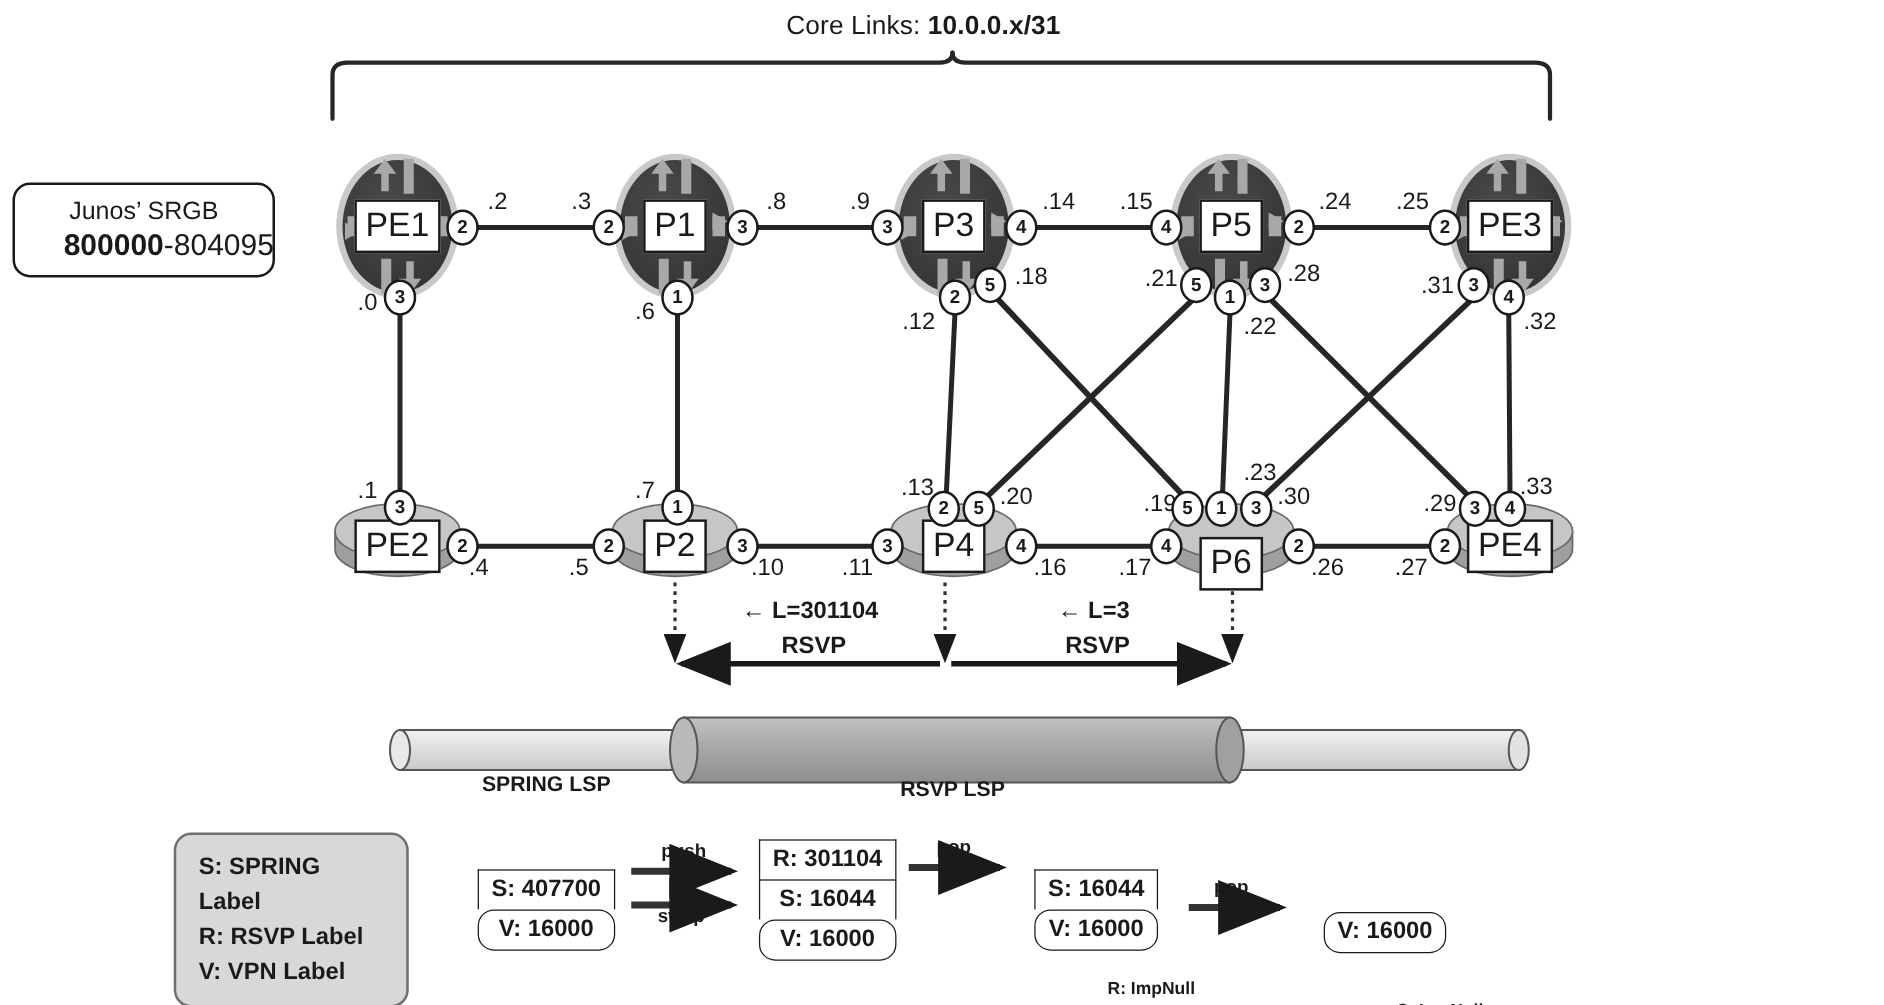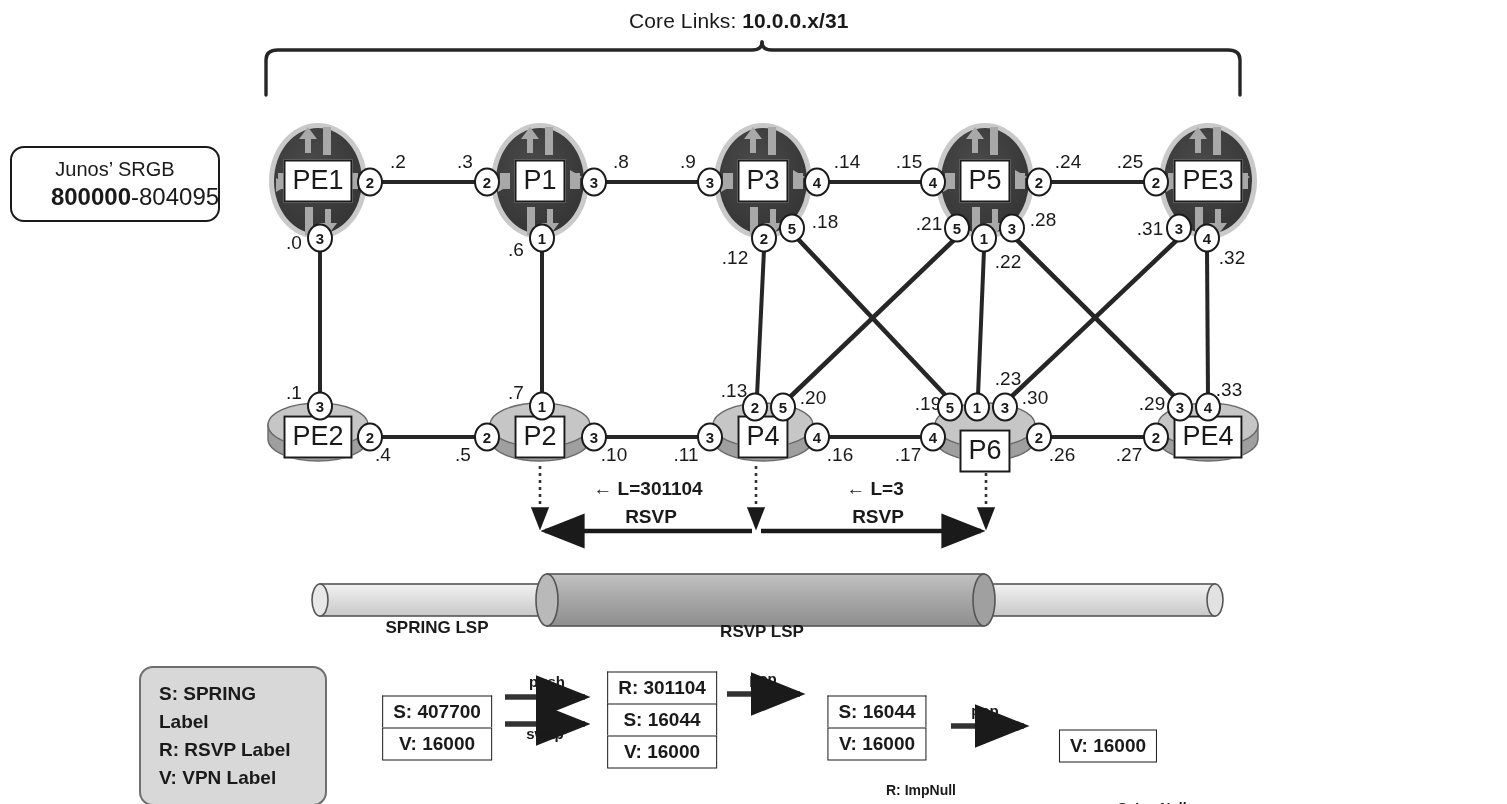--- a/index.html
+++ b/index.html
@@ -43,21 +43,21 @@
 
   
   .legend{position:absolute;background:#d8d8d8;border:2px solid #6f6f6f;border-radius:14px;
           padding:12px 18px;line-height:1.48;font-size:19px;font-weight:bold;}
 
   
   .stack{position:absolute;transform:translate(-50%,-50%);}
   .stack .cell{border:1.8px solid #1a1a1a;border-bottom:none;
                font-size:19px;font-weight:bold;text-align:center;
                padding:4px 10px 5px 10px;background:#fff;}
-  .stack .cell:last-child{border-bottom:1.8px solid #1a1a1a;}
+  .stack .cell:last-child{border-bottom:1.8px solid #1a1a1a;border-radius:13px;}
   .opw{position:absolute;transform:translate(-50%,-50%);font-size:15px;font-weight:bold;}
   .below{position:absolute;transform:translate(-50%,-50%);font-size:14px;font-weight:bold;margin-left:44px;}
 </style>
 </head>
 <body>
 
 <div id="stage">
 
   <svg class="layer" viewBox="0 0 1507 804">
     <defs>

